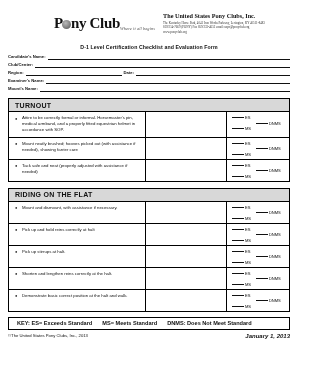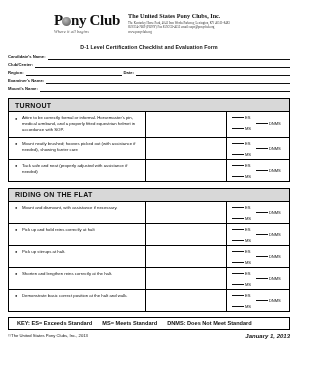--- a/index.html
+++ b/index.html
@@ -21,21 +21,22 @@
   .letterhead{
     margin:6px 0 0 0;
     height:34px;
     display:flex;
     align-items:center;
     padding-left:46px;
     box-sizing:border-box;
   }
   .logo-block{
     display:flex;
-    flex-direction:column;
+    flex-direction:row;
+    align-items:flex-end;
     margin-right:8px;
   }
   .logo-word{
     font-family:"Liberation Serif", serif;
     font-weight:bold;
     font-size:15px;
     line-height:15px;
     letter-spacing:-0.3px;
     color:#111;
     white-space:nowrap;

